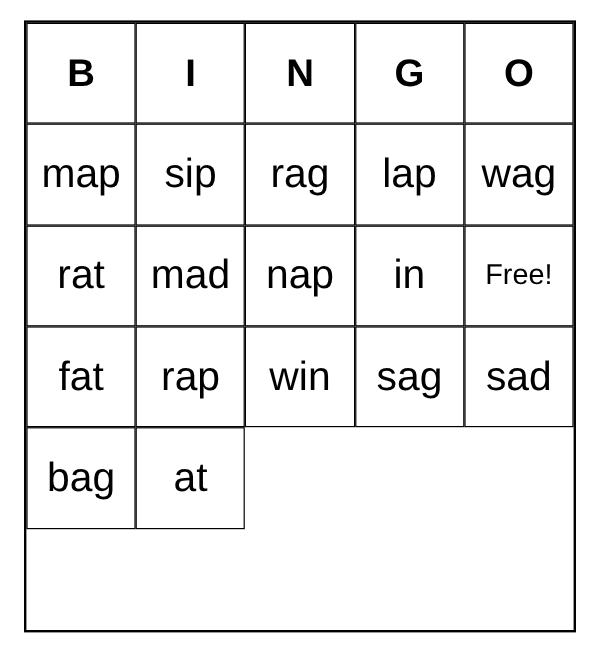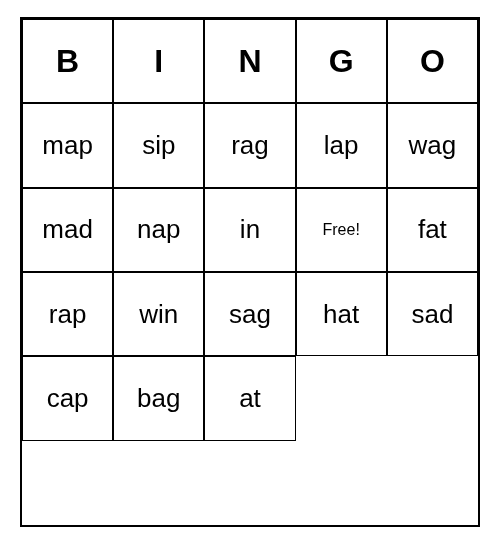--- a/index.html
+++ b/index.html
@@ -25,58 +25,57 @@
       display: grid;
       grid-template-rows: repeat(6, 1fr);
       grid-template-columns: repeat(5, 1fr);
     }
 
     .cell {
       border: 1px solid #000;
       display: flex;
       justify-content: center;
       align-items: center;
-      font-size: 26px;
+      font-size: 34px;
     }
 
     .header-cell {
       font-size: 32px;
       font-weight: bold;
     }
 
     .free-cell {
-      font-size: 16px;
+      font-size: 24px;
     }
   </style>
 </head>
 <body>
 
 <div class="bingo-card">
 
   <div class="cell header-cell">B</div>
   <div class="cell header-cell">I</div>
   <div class="cell header-cell">N</div>
   <div class="cell header-cell">G</div>
   <div class="cell header-cell">O</div>
 
   <div class="cell">map</div>
   <div class="cell">sip</div>
   <div class="cell">rag</div>
 
   <div class="cell">lap</div>
   <div class="cell">wag</div>
+  <div class="cell">rat</div>
   <div class="cell">mad</div>
 
   <div class="cell">nap</div>
   <div class="cell">in</div>
   <div class="cell free-cell">Free!</div>
   <div class="cell">fat</div>
 
   <div class="cell">rap</div>
   <div class="cell">win</div>
   <div class="cell">sag</div>
-  <div class="cell">hat</div>
   <div class="cell">sad</div>
 
-  <div class="cell">cap</div>
   <div class="cell">bag</div>
   <div class="cell">at</div>
 </div>
 
 </body></html>

